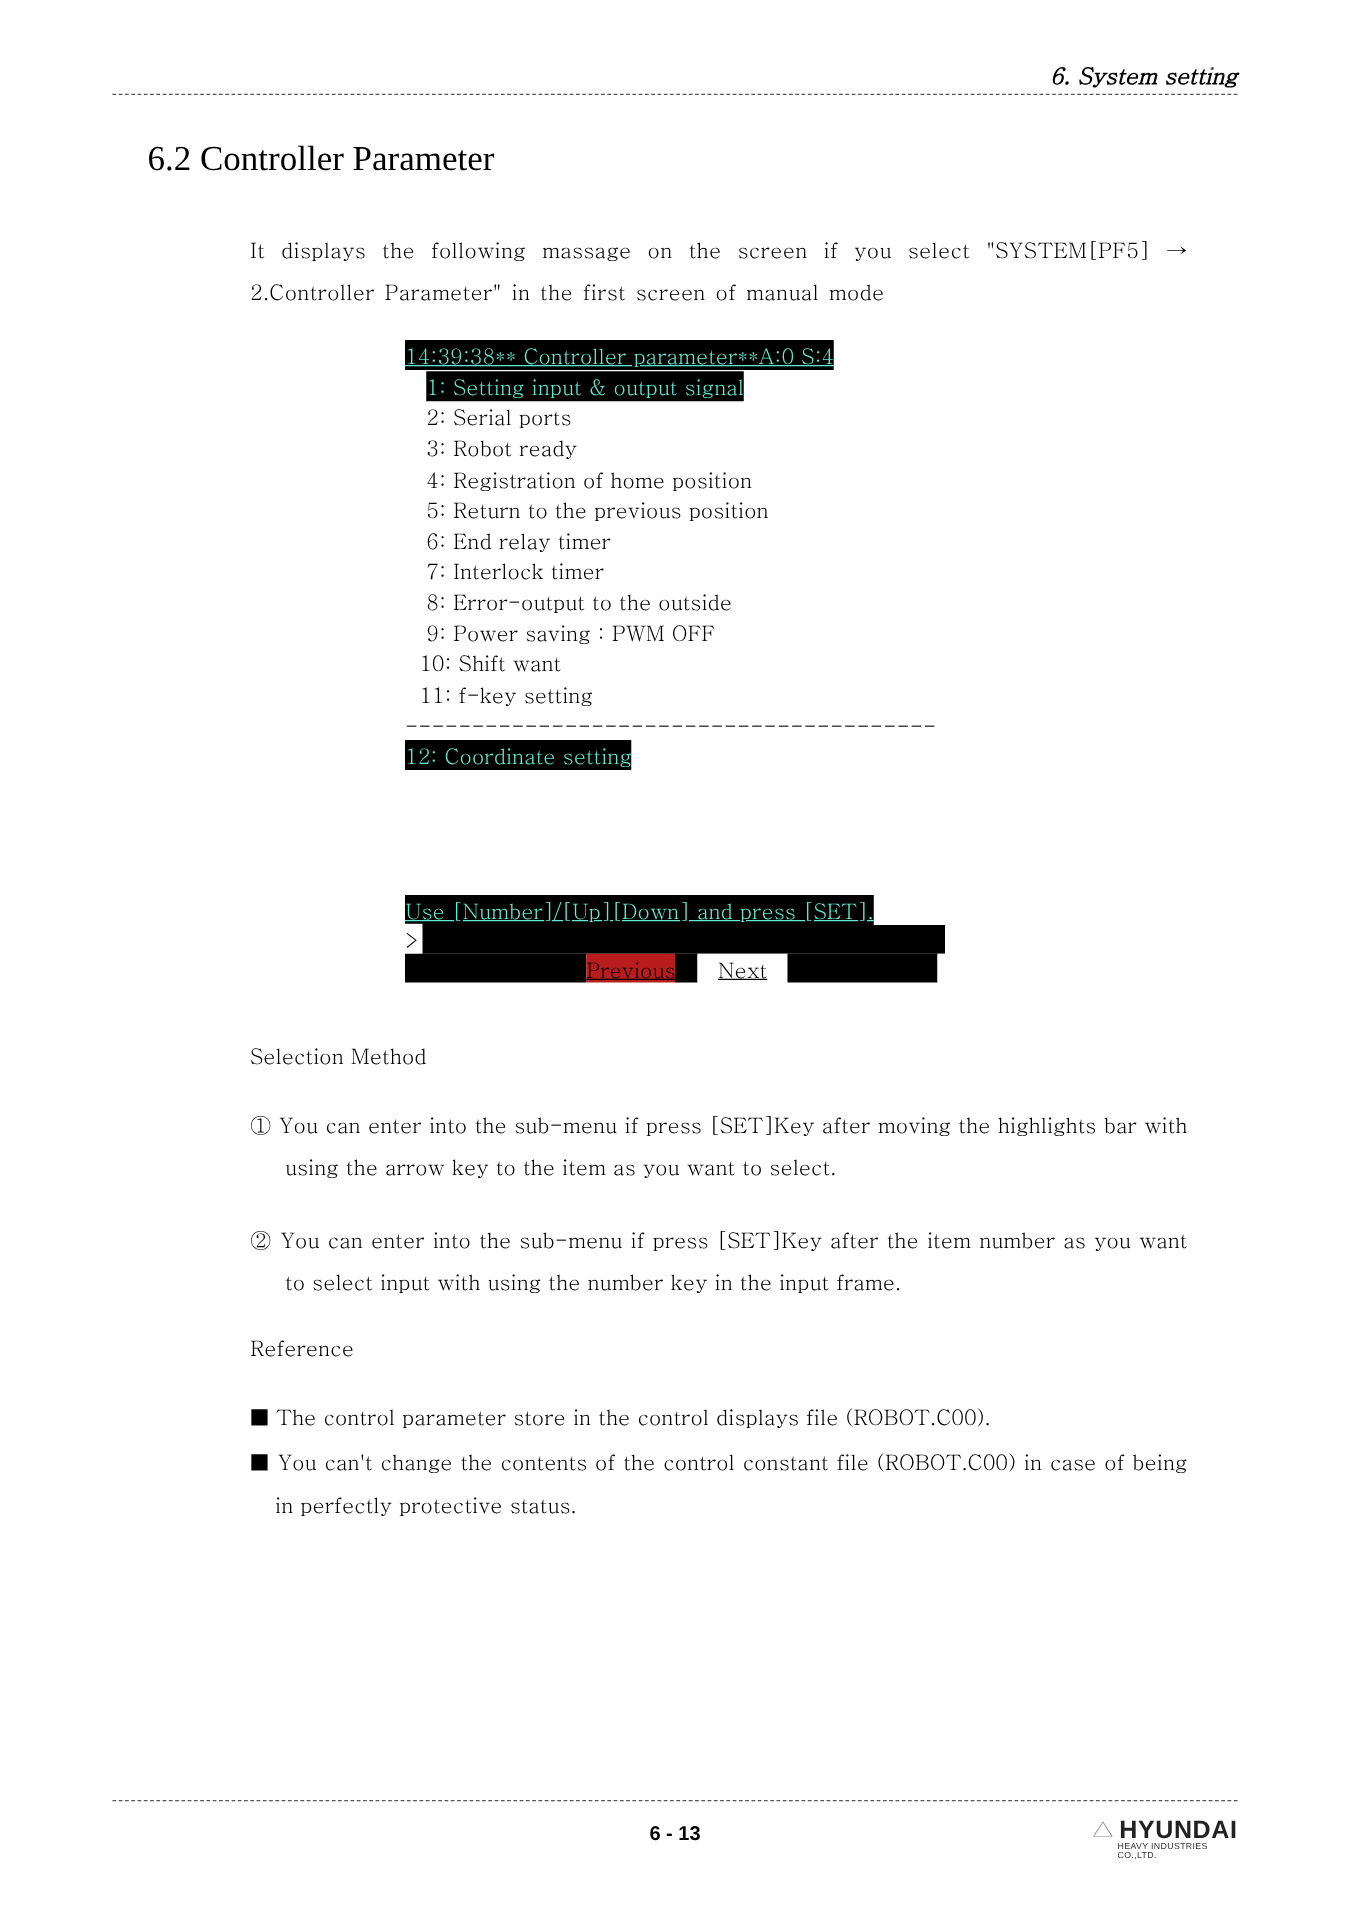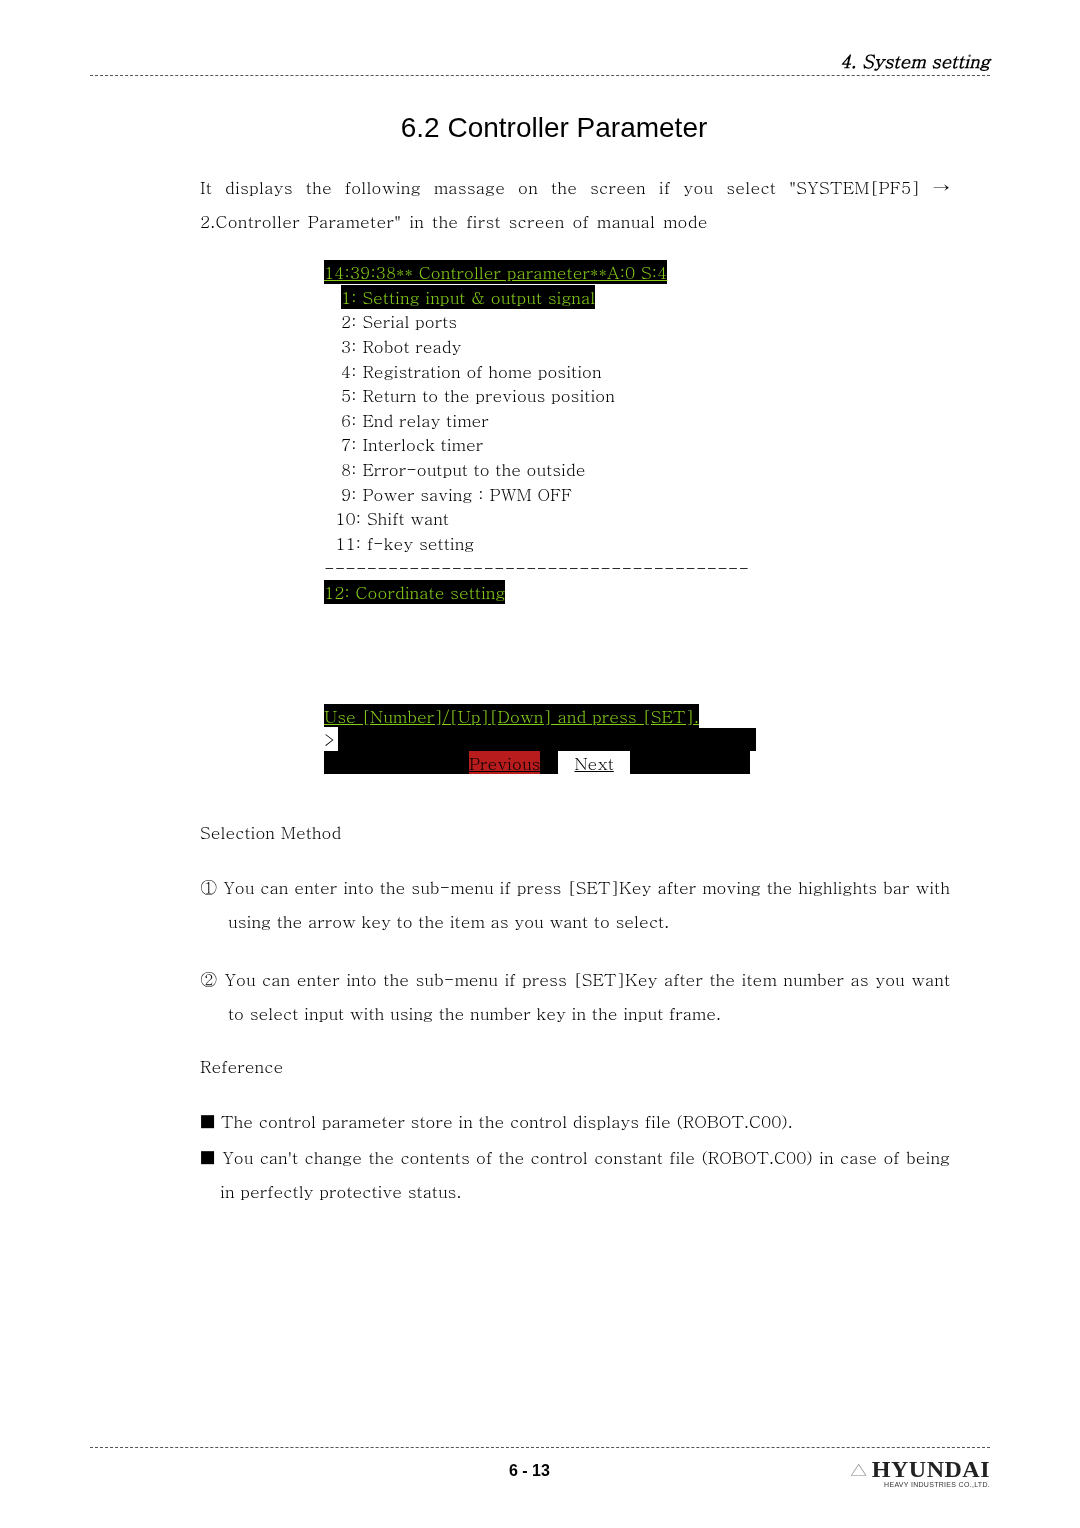--- a/index.html
+++ b/index.html
@@ -19,24 +19,23 @@
     font-size: 18px;
     margin-bottom: 2px;
   }
   .hr-top {
     border: none;
     border-top: 1px dashed #555;
     margin-bottom: 36px;
   }
   .section-title {
     font-size: 28px;
-    font-family: Liberation Sans, sans-serif;
+    font-family: Liberation Serif, serif;
     margin-left: 28px;
-    margin-bottom: 26px;
-    text-align: center;
+    margin-bottom: 38px;
   }
   .intro {
     font-size: 17px;
     margin-left: 110px;
     margin-right: 40px;
     line-height: 2.0;
     text-align: justify;
     margin-bottom: 22px;
     letter-spacing: 0.2px;
     word-spacing: 2px;
@@ -44,21 +43,21 @@
   .terminal {
     width: 432px;
     margin: 0 auto 46px auto;
     font-family: "Batang", "Courier New", monospace;
     font-size: 17px;
     line-height: 1.45;
   }
   .term-row { white-space: pre; }
   .inv {
     background: #000;
-    color: #84cc16;
+    color: #5eead4;
     display: inline;
   }
   .dashes {
     letter-spacing: 0;
   }
   .prompt-row {
     background: #000;
     color: #fff;
     height: 23px;
     display: flex;
@@ -154,23 +153,23 @@
   .logo {
     display: flex;
     align-items: baseline;
     gap: 3px;
   }
   .logo-triangle {
     font-size: 20px;
     color: #888;
   }
   .logo-text {
-    font-family: Liberation Serif, serif;
+    font-family: Liberation Sans, sans-serif;
     font-weight: 900;
-    font-size: 24px;
+    font-size: 20px;
     letter-spacing: 0.5px;
     color: #222;
   }
   .logo-sub {
     font-size: 7px;
     font-family: Arial, sans-serif;
     color: #333;
     margin-top: -2px;
     margin-left: 24px;
     letter-spacing: 0.3px;
@@ -178,21 +177,21 @@
   .logo-wrap {
     display: flex;
     flex-direction: column;
     align-items: flex-start;
   }
   .u { text-decoration: underline; }
 </style>
 </head>
 <body>
 
-<div class="header-right">4. System setting</div>
+<div class="header-right">6. System setting</div>
 <hr class="hr-top">
 
 <div class="section-title">6.2 Controller Parameter</div>
 
 <div class="intro">It displays the following massage on the screen if you select "SYSTEM[PF5] → 2.Controller Parameter" in the first screen of manual mode</div>
 
 <div class="terminal">
   <div class="term-row"><span class="inv u">14:39:38** Controller parameter**A:0 S:4</span></div>
   <div id="term-items">
       <div class="term-row">   <span class="inv">1: Setting input &amp; output signal</span></div>

